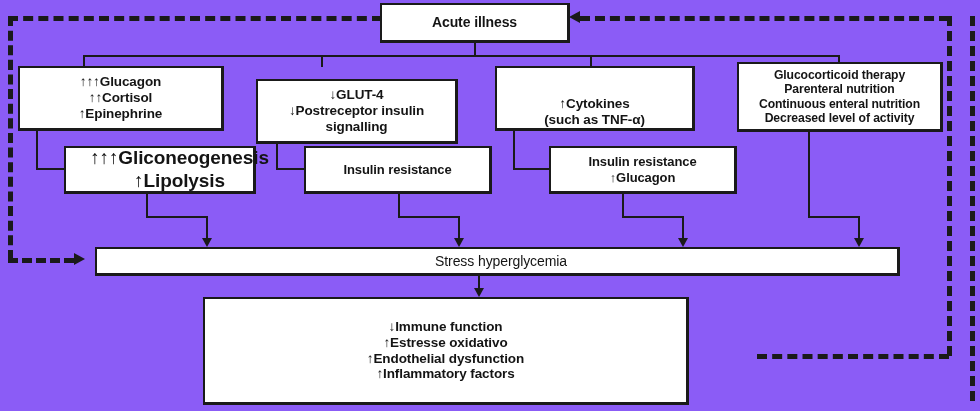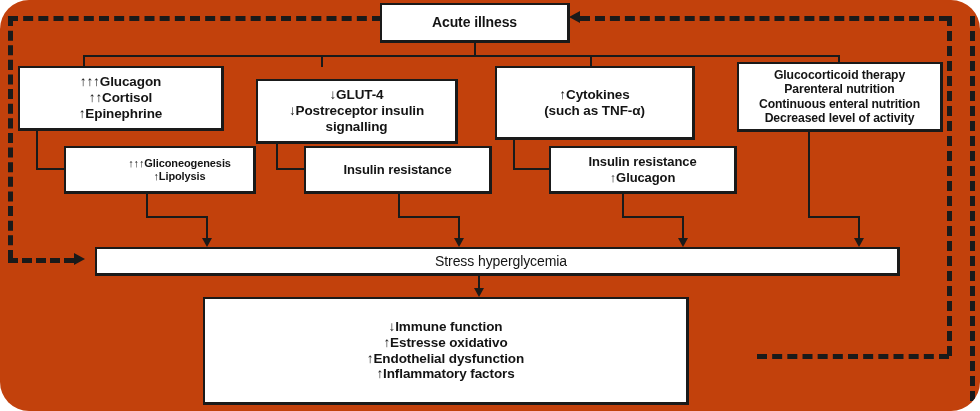--- a/index.html
+++ b/index.html
@@ -1,17 +1,17 @@
 <!DOCTYPE html>
 <html><head>
 <meta charset="utf-8">
 <style>
   html,body{margin:0;padding:0;background:#ffffff;}
   body{font-family:"Liberation Sans", sans-serif;}
-  #canvas{position:relative;width:980px;height:411px;background:#c2410c;overflow:hidden;border-radius:29px;}
+  #canvas{position:relative;width:980px;height:411px;background:#8b5cf6;overflow:hidden;}
 
   
   .box{
     position:absolute;
     background:#ffffff;
     border:2px solid #1a1a1a;
     box-sizing:border-box;
     display:flex;
     flex-direction:column;
     align-items:center;
@@ -109,42 +109,42 @@
     <span class="ln">↑↑Cortisol</span>
     <span class="ln">↑Epinephrine</span>
   </div>
 
   <div class="box heavy" style="left:256px; top:66px; width:202px; height:65px; font-size:13.5px;margin-top:13px;">
     <span class="ln">↓GLUT-4</span>
     <span class="ln">↓Postreceptor insulin</span>
     <span class="ln">signalling</span>
   </div>
 
-  <div class="box heavy" style="left:495px; top:66px; width:200px; height:74px; font-size:13.5px;">
+  <div class="box heavy" style="left:495px; top:66px; width:200px; height:65px; font-size:13.5px;justify-content:flex-end;">
     <span class="ln">↑Cytokines</span>
     <span class="ln">(such as TNF-α)</span>
   </div>
 
   <div class="box heavy" style="left:737px; top:62px; width:206px; height:70px; font-size:12.2px;">
     <span class="ln">Glucocorticoid therapy</span>
     <span class="ln">Parenteral nutrition</span>
     <span class="ln">Continuous enteral nutrition</span>
     <span class="ln">Decreased level of activity</span>
   </div>
 
   <div class="v" style="left:36px; top:131px; height:39px;"></div>
   <div class="h" style="left:36px; top:168px; width:30px;"></div>
 
   <div class="v" style="left:276px; top:131px; height:39px;"></div>
   <div class="h" style="left:276px; top:168px; width:30px;"></div>
 
   <div class="v" style="left:513px; top:131px; height:39px;"></div>
   <div class="h" style="left:513px; top:168px; width:38px;"></div>
 
-  <div class="box heavy" style="left:64px; top:146px; width:192px; height:48px; font-size:11px;padding-left:40px;">
+  <div class="box heavy" style="left:64px; top:146px; width:192px; height:48px; font-size:19px;padding-left:40px;">
     <span class="ln">↑↑↑Gliconeogenesis</span>
     <span class="ln">↑Lipolysis</span>
   </div>
 
   <div class="box heavy" style="left:304px; top:146px; width:188px; height:48px; font-size:13px;">
     <span class="ln">Insulin resistance</span>
   </div>
 
   <div class="box heavy" style="left:549px; top:146px; width:188px; height:48px; font-size:13px;">
     <span class="ln">Insulin resistance</span>

